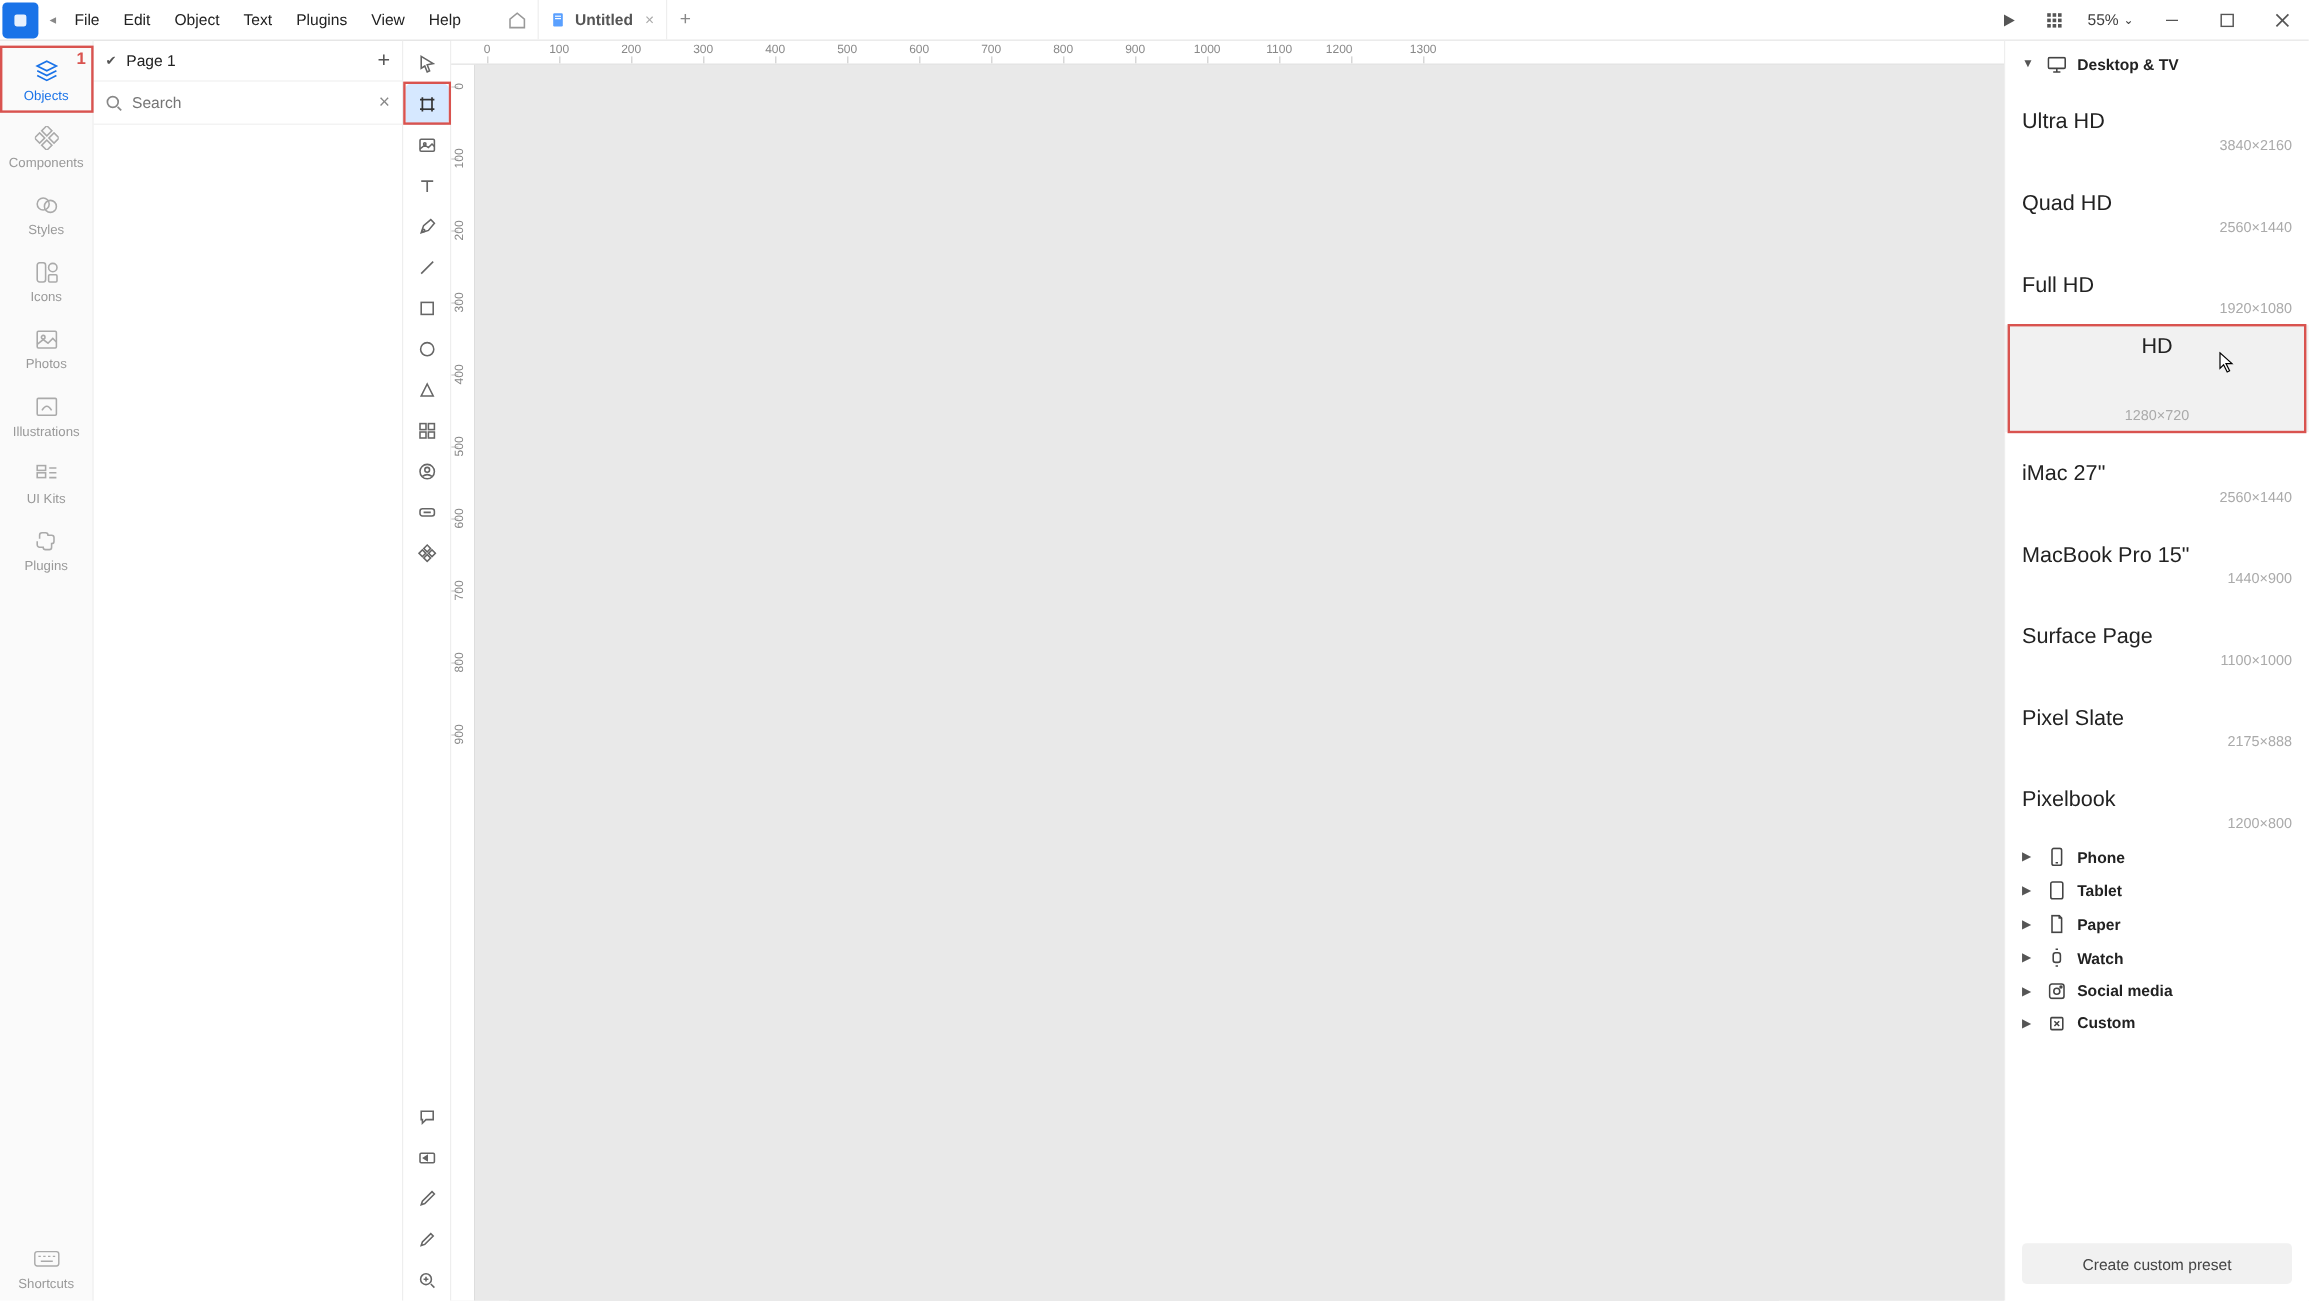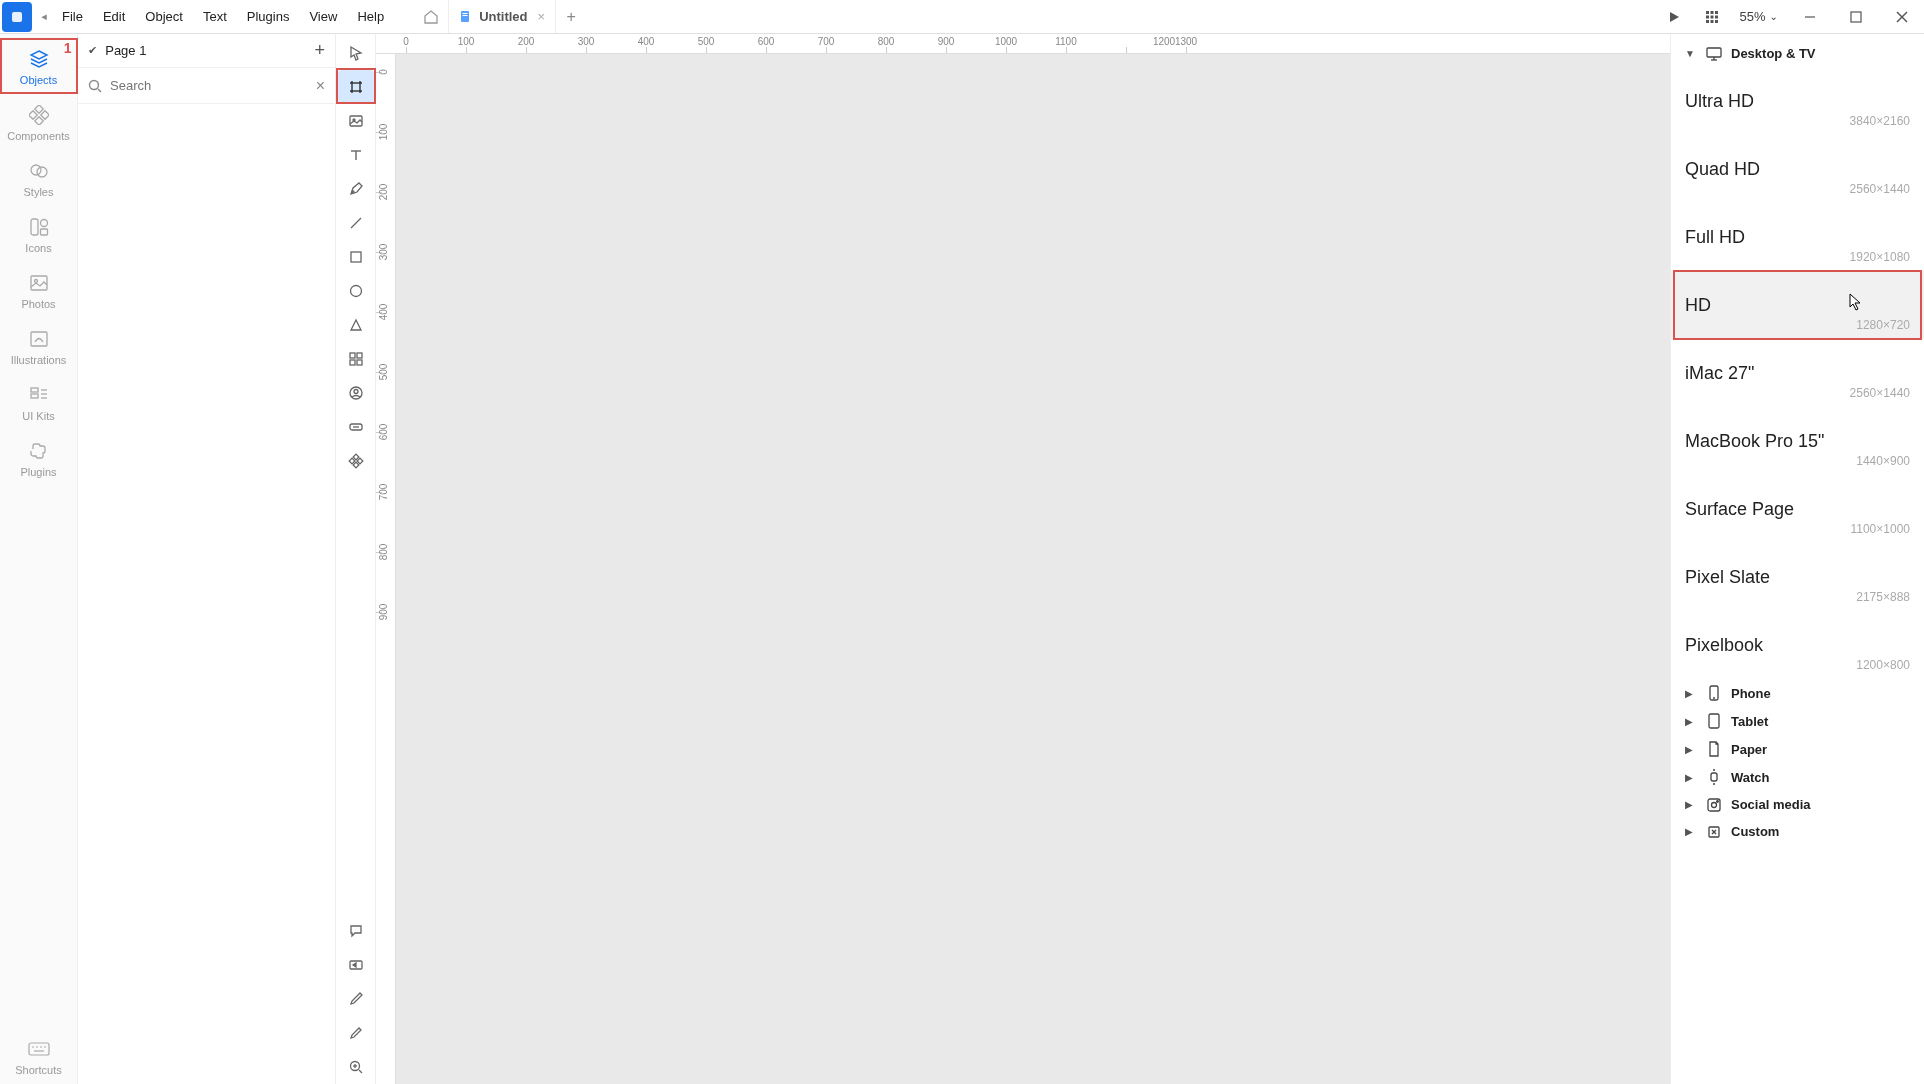--- a/index.html
+++ b/index.html
@@ -70,21 +70,21 @@
 .right-panel { width:254px; border-left:1px solid #eee; display:flex; flex-direction:column; background:#fff; }
 .preset-list { flex:1; overflow-y:auto; padding:6px 0; }
 .cat-row { display:flex; align-items:center; padding:6px 14px; cursor:pointer; gap:8px; }
 .cat-row .caret { width:12px; font-size:10px; color:#555; }
 .cat-row .cat-icon { width:18px; color:#555; display:flex; align-items:center; justify-content:center;}
 .cat-row .cat-label { font-size:13px; font-weight:600; color:#222; }
 .preset-row { display:flex; align-items:center; padding:7px 14px 7px 14px; cursor:pointer; }
 .preset-row .p-name { flex:1; font-size:18px; color:#222; }
 .preset-row .p-dim { font-size:12px; color:#aaa;margin-top:40px; }
 .preset-row.selected { background:#f1f1f1; }
-.preset-highlight { position:relative; }
+.preset-highlight { position:relative;flex-direction:column; }
 .preset-highlight::after { content:""; position:absolute; inset:-1px 2px -1px 2px; border:2px solid #d9534f; pointer-events:none;}
 .custom-btn-wrap { padding:10px 14px 14px 14px; }
 .custom-btn { width:100%; height:34px; background:#f1f1f1; border:none; border-radius:4px; font-size:13px; color:#444; cursor:pointer;}
 
 .cursor { position:absolute; width:14px; height:18px; pointer-events:none; }
 
 svg { display:block; }
 </style>
 </head>
 <body>
@@ -421,21 +421,21 @@
           <div class="tick-label" style="left: 450px;">700</div>
           <div class="tick" style="left: 510px;"></div>
           <div class="tick-label" style="left: 510px;">800</div>
           <div class="tick" style="left: 570px;"></div>
           <div class="tick-label" style="left: 570px;">900</div>
           <div class="tick" style="left: 630px;"></div>
           <div class="tick-label" style="left: 630px;">1000</div>
           <div class="tick" style="left: 690px;"></div>
           <div class="tick-label" style="left: 690px;">1100</div>
           <div class="tick" style="left: 750px;"></div>
-          <div class="tick-label" style="left: 788px;">1200</div>
+          <div class="tick-label" style="left: 740px;">1200</div>
           <div class="tick" style="left: 810px;"></div>
           <div class="tick-label" style="left: 810px;">1300</div>
         </div>
       <div class="canvas-body">
         <div class="ruler-v" id="ruler-v">
             <div class="tick" style="top: 18px;"></div>
             <div class="tick-label" style="top: 18px;">0</div>
             <div class="tick" style="top: 78px;"></div>
             <div class="tick-label" style="top: 78px;">100</div>
             <div class="tick" style="top: 138px;"></div>
@@ -577,16 +577,19 @@
           <span class="cat-icon">
             <svg width="14" height="14" viewBox="0 0 14 14" fill="none" stroke="#444" stroke-width="1.3">
                 <rect x="2" y="2" width="10" height="10" rx="1"></rect>
                 <path d="M5 5 L9 9 M9 5 L5 9"></path>
               </svg>
           </span>
           <span class="cat-label">Custom</span>
         </div>
 
       </div>
+      <div class="custom-btn-wrap">
+        <button class="custom-btn">Create custom preset</button>
+      </div>
     </div>
 
   </div>
 </div>
 
 </body></html>

